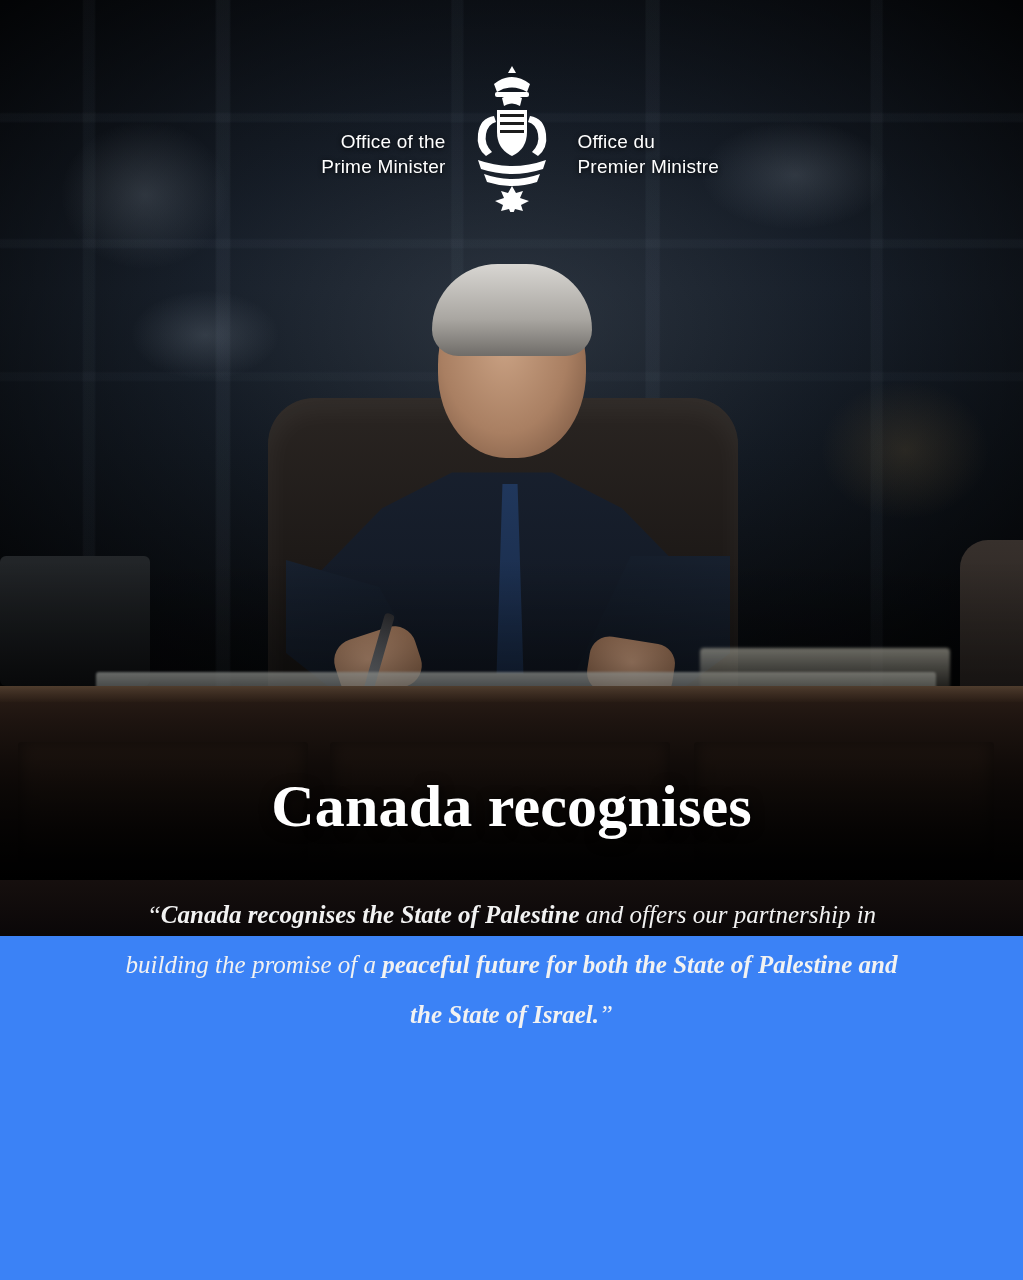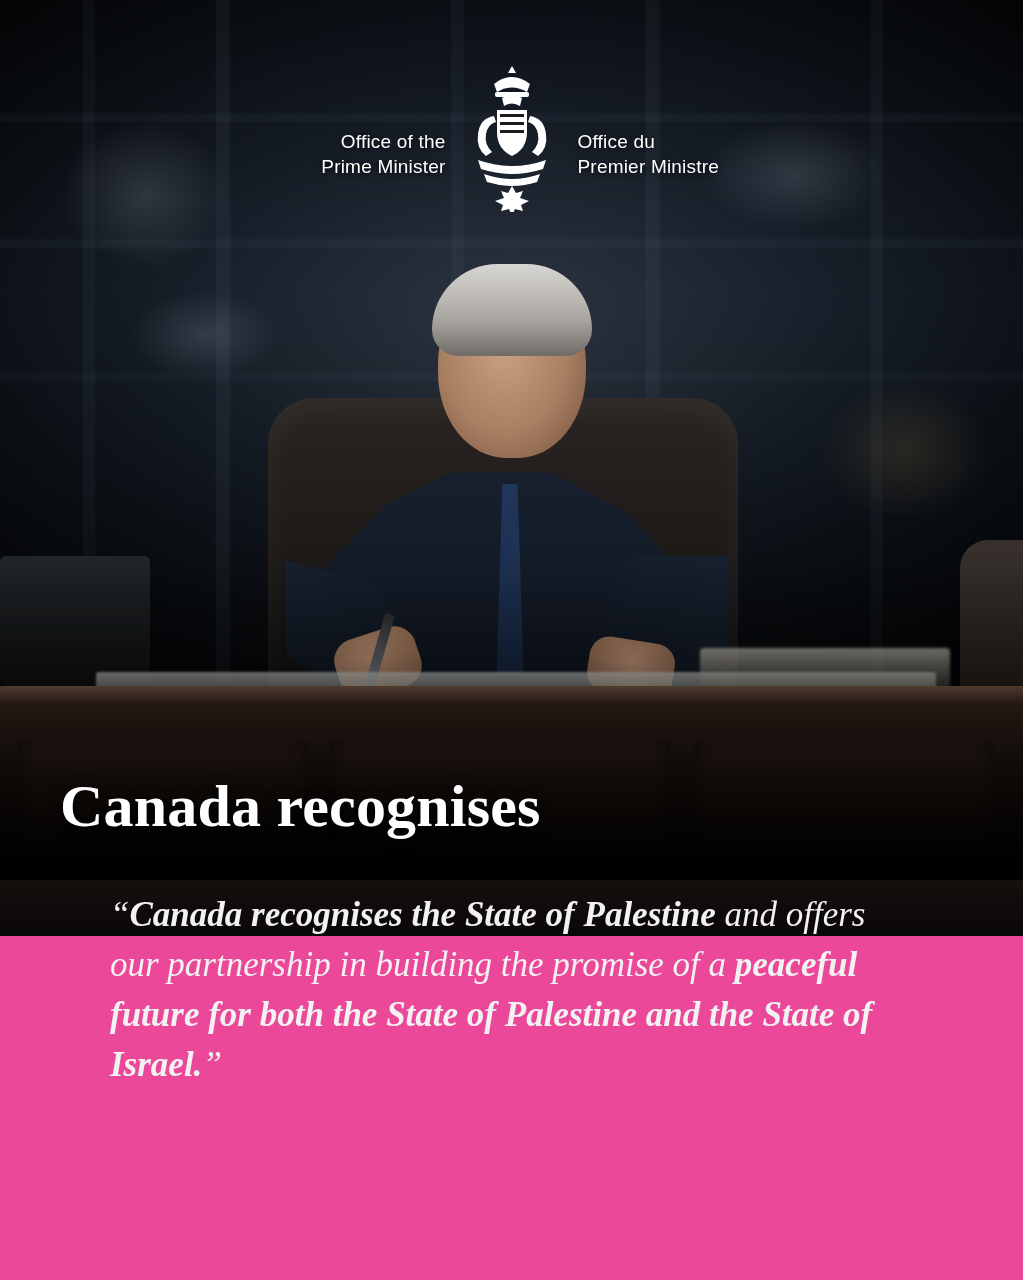--- a/index.html
+++ b/index.html
@@ -5,21 +5,21 @@
   * { margin:0; padding:0; box-sizing:border-box; }
   html, body {
     width:1023px; height:1280px;
     background:#000;
     font-family:"Liberation Sans", sans-serif;
     overflow:hidden;
   }
   .poster {
     position:relative;
     width:1023px; height:1280px;
-    background:#ec4899;
+    background:#3b82f6;
     overflow:hidden;
   }
 
   
   .photo {
     position:absolute; left:0; top:0; width:1023px; height:760px;
     background:
       
       radial-gradient(ellipse 70% 60% at 50% 42%, rgba(90,100,112,0.30) 0%, rgba(20,24,30,0.10) 45%, rgba(0,0,0,0.85) 100%),
       linear-gradient(180deg, #121821 0%, #18202b 38%, #131a23 60%, #0b0e13 100%);
@@ -168,39 +168,39 @@
     text-shadow:0 1px 5px rgba(0,0,0,0.85);
     white-space:pre-line;
   }
   .wm-left  { text-align:right; width:170px; }
   .wm-right { text-align:left;  width:170px; }
   .crest { width:96px; height:150px; margin-top:-34px; }
 
   
   .text-zone {
     position:absolute; left:0; top:770px; width:1023px; z-index:6;
-    text-align:left;
+    text-align:center;
   }
   .headline {
     color:#ffffff;
     font-family:"Liberation Serif", serif;
     font-weight:700;
     font-size:60px;
     line-height:72px;
     letter-spacing:0.2px;
     text-shadow:0 2px 14px rgba(0,0,0,0.9);
     padding:0 60px;
   }
   .quote {
     margin-top:48px;
     padding:0 110px;
     color:#f2f2f2;
     font-family:"Liberation Serif", serif;
     font-style:italic;
-    font-size:35px;
+    font-size:25px;
     line-height:50px;
   }
   .quote b { font-weight:700; font-style:italic; }
 </style>
 </head>
 <body>
 
 <div class="poster">
 
   <div class="photo">

